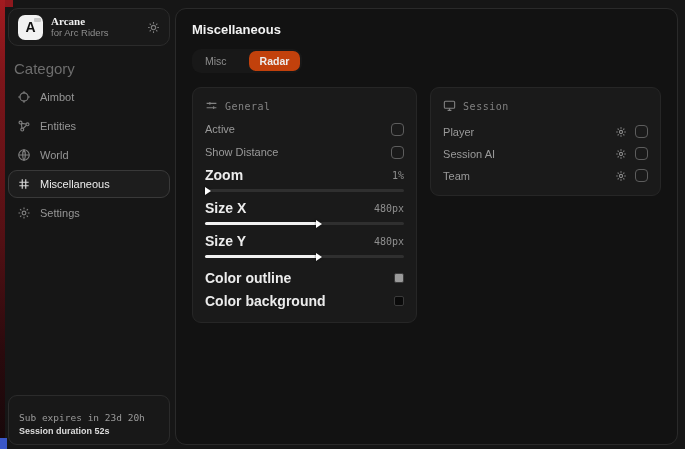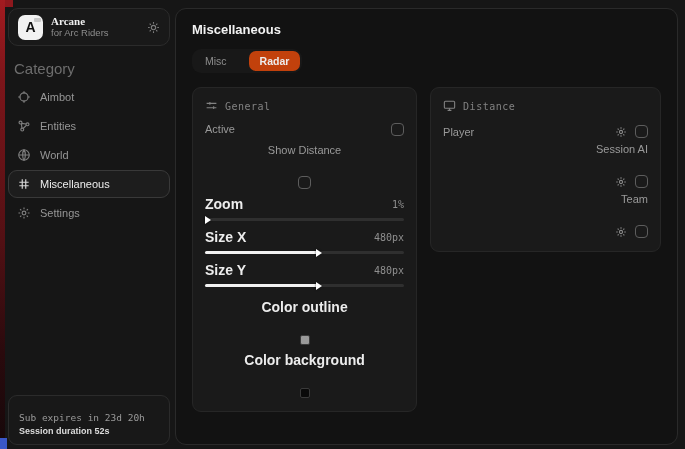--- a/index.html
+++ b/index.html
@@ -65,21 +65,21 @@
   .tab.selected { background:#c2410c; color:#ededed; font-weight:bold; }
 
   .cards { display:flex; gap:13px; margin-top:14px; align-items:flex-start; }
   .card { background:#1a1a1a; border:1px solid #262626; border-radius:9px; padding:11px 12px 13px; }
   .card-general { width:232px; }
   .card-entities { width:238px; }
   .card-header { display:flex; align-items:flex-end; gap:7px; color:#828282; margin-bottom:9px; }
   .card-header .ctitle { font-family:"DejaVu Sans Mono", monospace; font-size:10px; letter-spacing:0.5px; }
 
   .row { display:flex; align-items:center; justify-content:space-between; min-height:16px;gap:20px; }
-  .row + .row, .row + .slider-group, .slider-group + .row { margin-top:7px;flex-direction:column; }
+  .row + .row, .row + .slider-group, .slider-group + .row { margin-top:7px; }
   .lbl-dim { font-size:11px; color:#9a9a9a; }
   .lbl-strong { font-size:14px; font-weight:bold; color:#ececec; }
   .val { font-family:"DejaVu Sans Mono", monospace; font-size:10px; color:#8f8f8f; }
 
   .checkbox {
     width:13px; height:13px; border:1.5px solid #5d5d5d; border-radius:4px;
     background:transparent; cursor:pointer; flex:none;
   }
 
   .slider-group { margin-top:5px; }
@@ -264,21 +264,21 @@
     </section>
 
     <section class="card card-entities">
       <div class="card-header">
         <span>
           <svg width="13" height="13" viewBox="0 0 24 24" fill="none" stroke="currentColor" stroke-width="2">
               <rect x="2.5" y="4" width="19" height="13" rx="2"></rect>
               <path d="M8.5 21h7M12 17v4"></path>
             </svg>
         </span>
-        <span class="ctitle">Distance</span>
+        <span class="ctitle">Session</span>
       </div>
 
       <div class="row ent-row">
         <span class="lbl-dim">Player</span>
         <span class="ent-right">
           <span class="ent-gear">
             <svg width="12" height="12" viewBox="0 0 24 24" fill="none" stroke="currentColor" stroke-width="2.2">
                 <circle cx="12" cy="12" r="3.2"></circle>
                 <path d="M12 2.5v3M12 18.5v3M2.5 12h3M18.5 12h3M5.3 5.3l2.1 2.1M16.6 16.6l2.1 2.1M18.7 5.3l-2.1 2.1M7.4 16.6l-2.1 2.1"></path>
               </svg>

